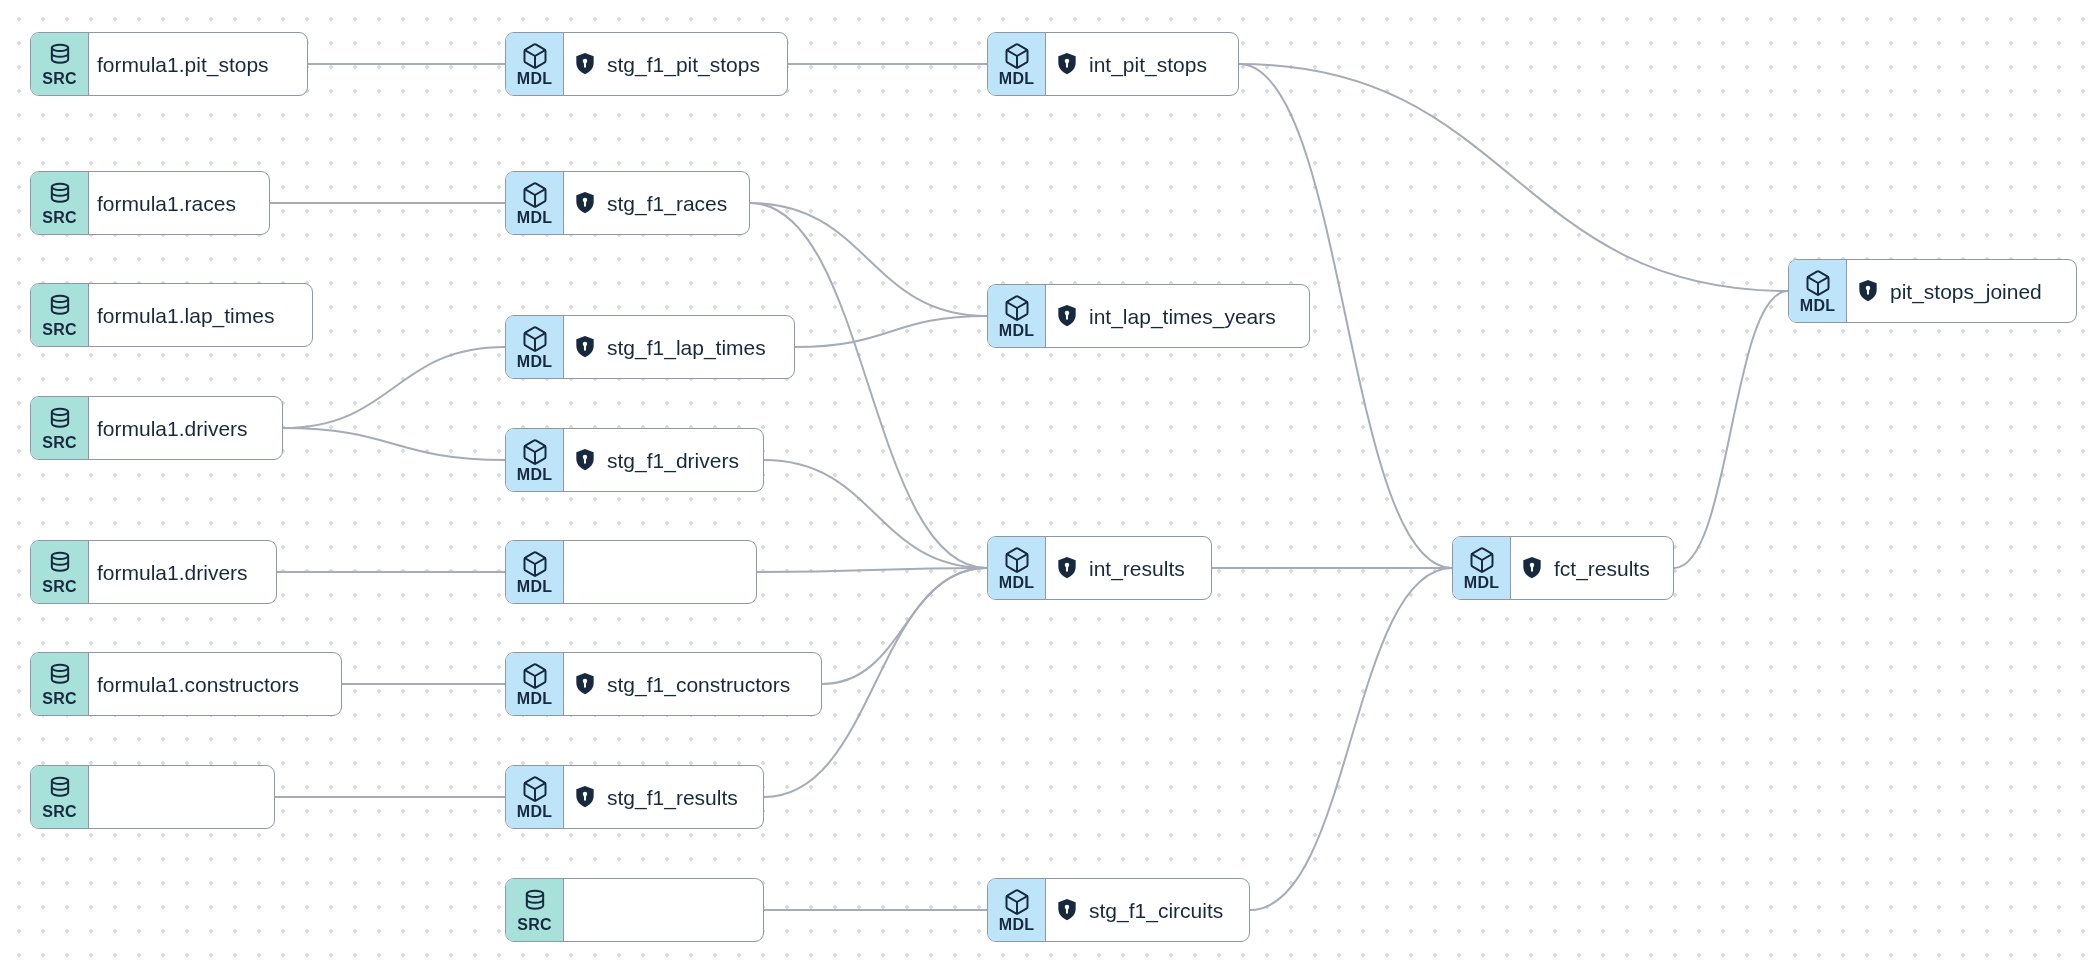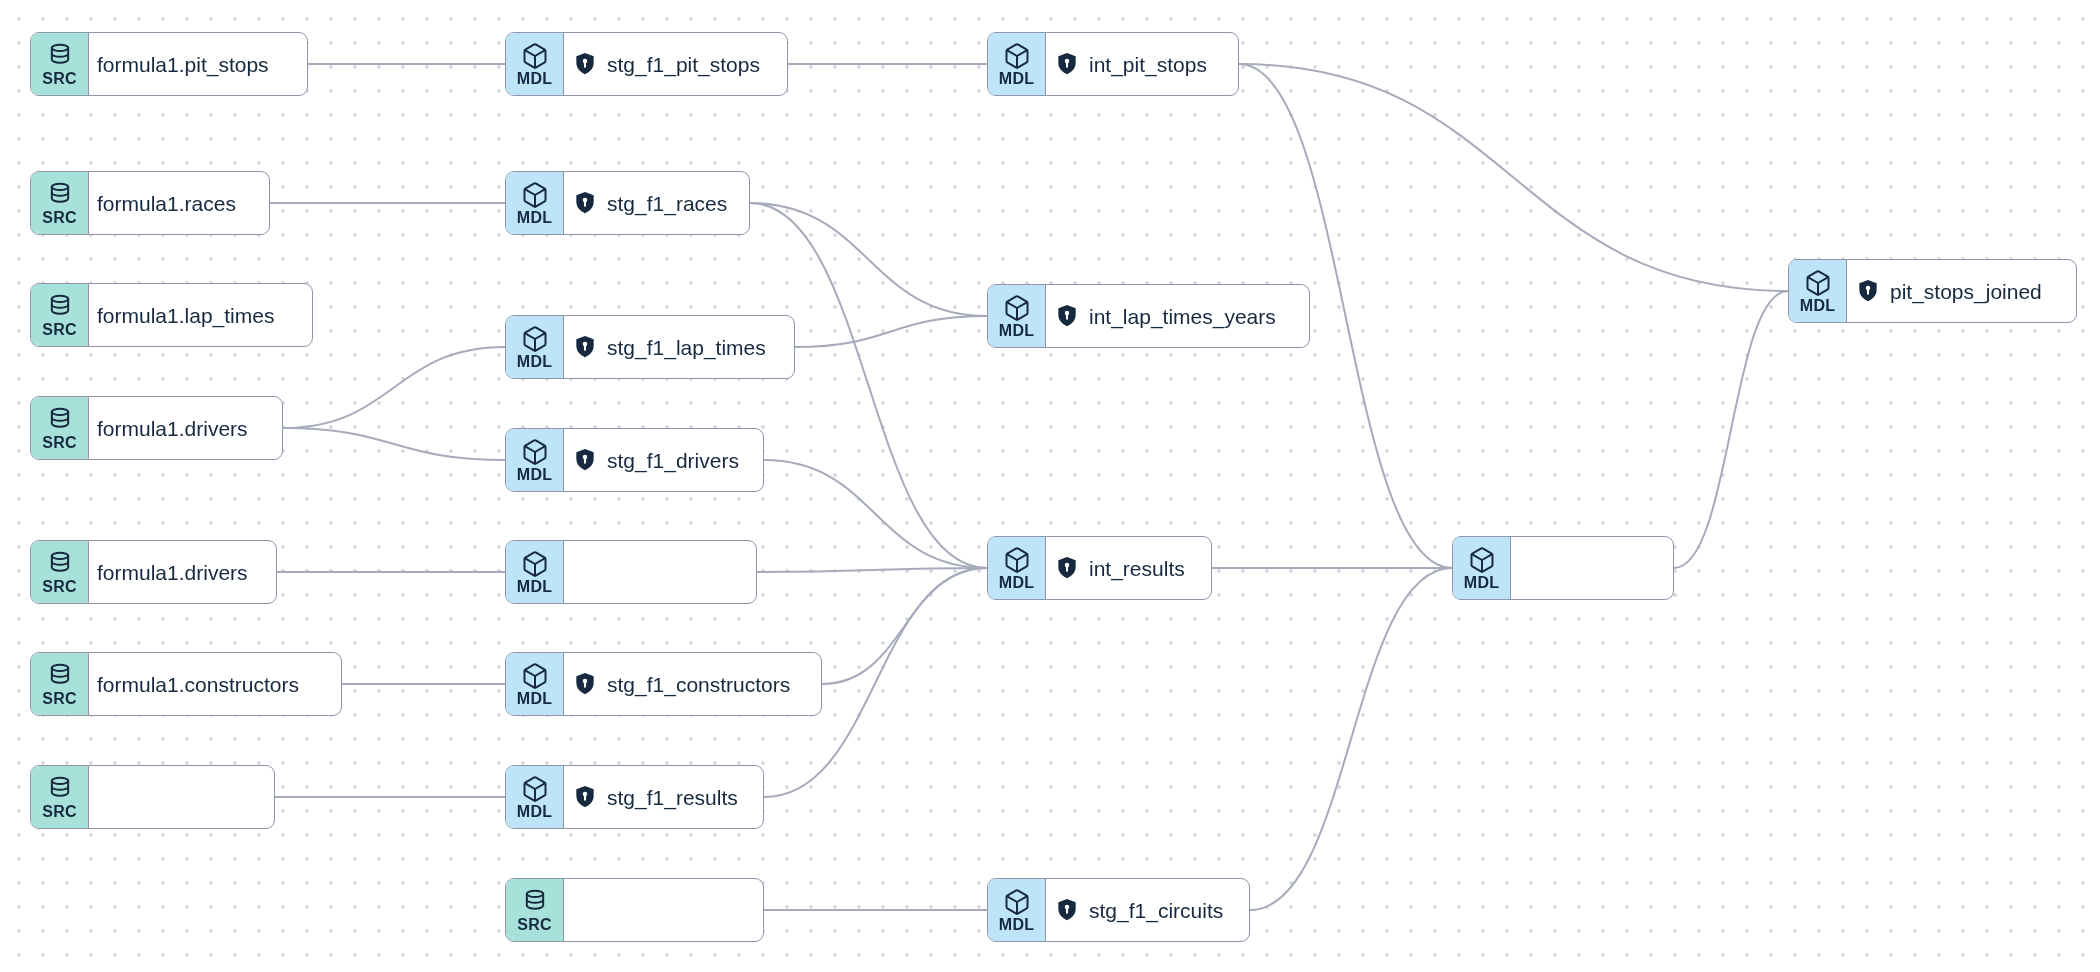--- a/index.html
+++ b/index.html
@@ -418,20 +418,30 @@
     <div class="badge mdl">
         <span class="bicon">
   <svg viewBox="0 0 24 24" fill="none" stroke="currentColor" stroke-width="1.7" stroke-linecap="round" stroke-linejoin="round">
     <path d="M21 16V8a2 2 0 0 0-1-1.73l-7-4a2 2 0 0 0-2 0l-7 4A2 2 0 0 0 3 8v8a2 2 0 0 0 1 1.73l7 4a2 2 0 0 0 2 0l7-4A2 2 0 0 0 21 16z"></path>
     <path d="M3.27 6.96 12 12.01l8.73-5.05"></path>
     <path d="M12 22.08V12"></path>
   </svg>
 </span>
         <span class="btext">MDL</span>
       </div>
+    <div class="label-wrap">
+        <span class="shield">
+  <svg viewBox="0 0 24 24">
+    <path fill="#16293f" d="M12 1.8 4 4.8v6.1c0 5 3.4 8.7 8 10.5 4.6-1.8 8-5.5 8-10.5V4.8z"></path>
+    <circle cx="12" cy="9.3" r="2.1" fill="#ffffff"></circle>
+    <rect x="11.05" y="10.3" width="1.9" height="5.2" rx="0.95" fill="#ffffff"></rect>
+  </svg>
+</span>
+        <span class="nlabel">fct_results</span>
+      </div>
   </div>
   <div class="node" id="n-pit_stops_joined" style="left:1788px;top:259px;width:289px">
     <div class="badge mdl">
         <span class="bicon">
   <svg viewBox="0 0 24 24" fill="none" stroke="currentColor" stroke-width="1.7" stroke-linecap="round" stroke-linejoin="round">
     <path d="M21 16V8a2 2 0 0 0-1-1.73l-7-4a2 2 0 0 0-2 0l-7 4A2 2 0 0 0 3 8v8a2 2 0 0 0 1 1.73l7 4a2 2 0 0 0 2 0l7-4A2 2 0 0 0 21 16z"></path>
     <path d="M3.27 6.96 12 12.01l8.73-5.05"></path>
     <path d="M12 22.08V12"></path>
   </svg>
 </span>

